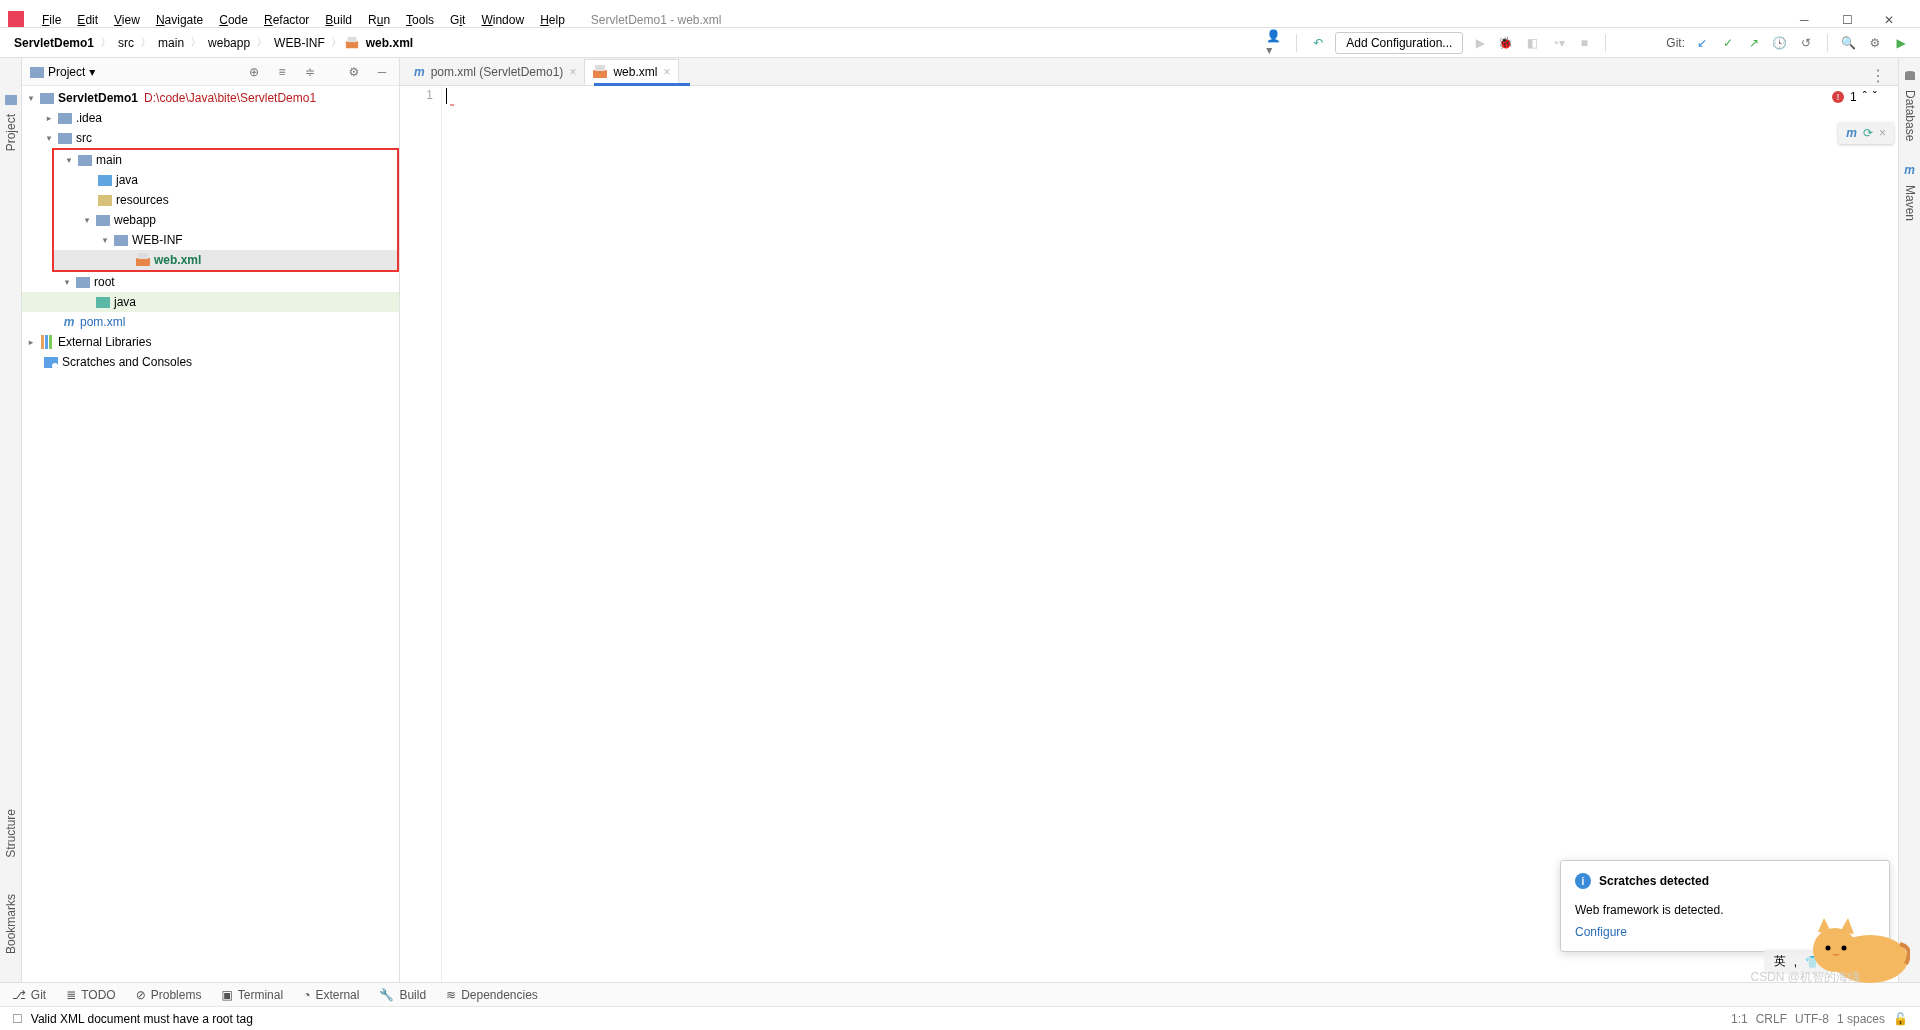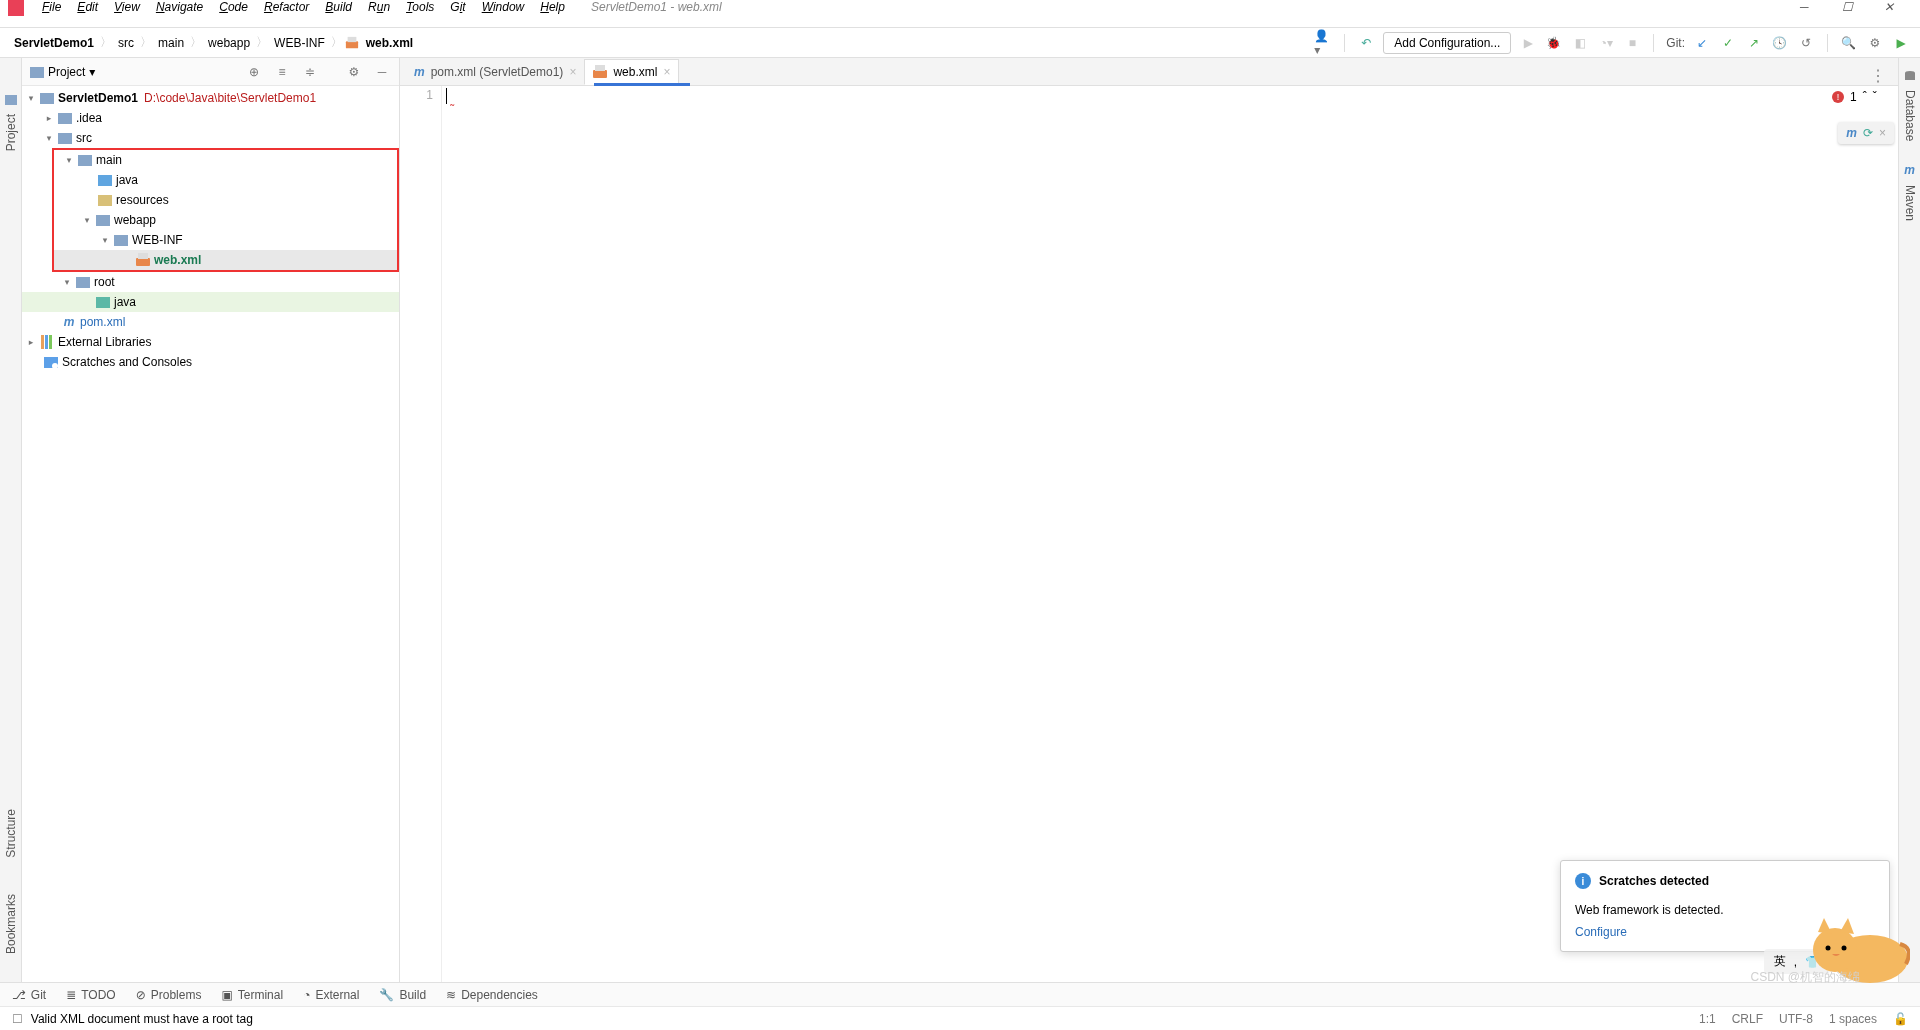--- a/index.html
+++ b/index.html
@@ -1,33 +1,33 @@
 <!DOCTYPE html>
 <html><head>
 <meta charset="utf-8">
 <style>
 * { margin:0; padding:0; box-sizing:border-box; font-family:"Segoe UI",Arial,sans-serif; font-size:12px; }
 body { width:1920px; height:1030px; background:#fff; overflow:hidden; position:relative; }
-.menubar { height:28px; display:flex; align-items:flex-start; padding:0 8px; border-bottom:1px solid #e0e0e0;font-style:italic; }
+.menubar { height:28px; display:flex; align-items:flex-end; padding:0 8px; border-bottom:1px solid #e0e0e0; }
 .app-icon { width:16px; height:16px; background:#e94057; margin-right:10px; }
 .menu-item { padding:0 8px; cursor:pointer; }
 .menu-item u { text-decoration:underline; }
 .title-center { margin-left:18px; color:#888; font-size:12px; }
 .win-controls { margin-left:auto; display:flex; gap:28px; padding-right:14px; }
 .win-btn { width:14px; height:14px; cursor:pointer; color:#555; }
 .navbar { height:30px; display:flex; align-items:center; border-bottom:1px solid #e0e0e0; padding:0 10px; }
 .crumb { padding:0 4px; cursor:pointer; }
 .crumb.bold { font-weight:700; }
 .chev { color:#bbb; padding:0 2px; }
 .xml-icon { width:14px; height:14px; display:inline-block; vertical-align:middle; margin-right:3px; }
 .nav-right { margin-left:auto; display:flex; align-items:center; gap:8px; }
 .nav-sep { width:1px; height:18px; background:#ddd; margin:0 4px; }
 .icon-btn { width:18px; height:18px; cursor:pointer; display:flex; align-items:center; justify-content:center; color:#777; }
 .config-btn { border:1px solid #ccc; border-radius:3px; padding:3px 10px; cursor:pointer; background:#fff; }
-.git-label { color:#555; }
+.git-label { color:#555;margin-left:48px; }
 .body-row { display:flex; height:calc(100% - 28px - 30px - 24px - 24px); }
 .left-gutter { width:22px; background:#f4f4f4; border-right:1px solid #e0e0e0; display:flex; flex-direction:column; align-items:center; padding-top:30px; }
 .gutter-tab { writing-mode:vertical-rl; transform:rotate(180deg); padding:8px 2px; color:#555; cursor:pointer; }
 .gutter-icon { width:12px; height:12px; margin-top:6px; }
 .sidebar { width:378px; border-right:1px solid #e0e0e0; display:flex; flex-direction:column; }
 .side-head { height:28px; display:flex; align-items:center; padding:0 8px; border-bottom:1px solid #e8e8e8; background:#fafafa; }
 .side-title { display:flex; align-items:center; gap:4px; cursor:pointer; font-weight:500; }
 .side-tools { margin-left:auto; display:flex; gap:10px; color:#888; }
 .tree { flex:1; overflow:auto; padding-top:2px; }
 .tree-row { display:flex; align-items:center; height:20px; white-space:nowrap; cursor:pointer; }
@@ -53,21 +53,21 @@
 .ln-gut { width:42px; background:#fff; border-right:1px solid #eee; text-align:right; color:#aaa; padding:2px 8px 0 0; }
 .ed-content { flex:1; padding:2px 4px; position:relative; }
 .caret { display:inline-block; width:1px; height:16px; background:#000; vertical-align:middle; }
 .err-strip { position:absolute; right:0; top:0; width:72px; height:22px; display:flex; align-items:center; gap:6px; padding:0 6px; background:#fff; }
 .err-dot { width:12px; height:12px; border-radius:50%; background:#d94040; color:#fff; font-size:9px; display:flex; align-items:center; justify-content:center; }
 .floating-widget { position:absolute; right:4px; top:36px; display:flex; align-items:center; gap:6px; background:#f2f2f2; padding:4px 8px; border-radius:3px; box-shadow:0 1px 3px rgba(0,0,0,.2); }
 .right-gutter { width:22px; background:#f4f4f4; border-left:1px solid #e0e0e0; display:flex; flex-direction:column; align-items:center; padding-top:6px; }
 .bottom-tools { height:24px; display:flex; align-items:center; border-top:1px solid #e0e0e0; padding:0 12px; gap:20px; background:#fafafa; }
 .bt-item { display:flex; align-items:center; gap:5px; cursor:pointer; color:#555; }
 .status { height:24px; display:flex; align-items:center; padding:0 12px; border-top:1px solid #e8e8e8; background:#fff; }
-.status-right { margin-left:auto; display:flex; gap:16px; color:#777; }
+.status-right { margin-left:auto; display:flex; gap:8px; color:#777; }
 .popup { position:absolute; right:30px; bottom:78px; width:330px; background:#fff; border:1px solid #ccc; box-shadow:0 2px 10px rgba(0,0,0,.15); padding:12px 14px; border-radius:3px; }
 .popup-title { font-weight:700; display:flex; align-items:center; gap:8px; }
 .popup-link { color:#2a6db8; cursor:pointer; margin-top:8px; display:inline-block;text-align:right; }
 .cat { position:absolute; right:10px; bottom:46px; width:150px; height:70px; }
 .ime { position:absolute; right:90px; bottom:56px; background:rgba(240,240,240,.85); padding:4px 10px; border-radius:4px; display:flex; gap:8px; align-items:center; }
 .watermark { position:absolute; right:60px; bottom:44px; color:#d0d0d0; font-size:12px; }
 svg { display:block; }
 </style>
 </head>
 <body>

